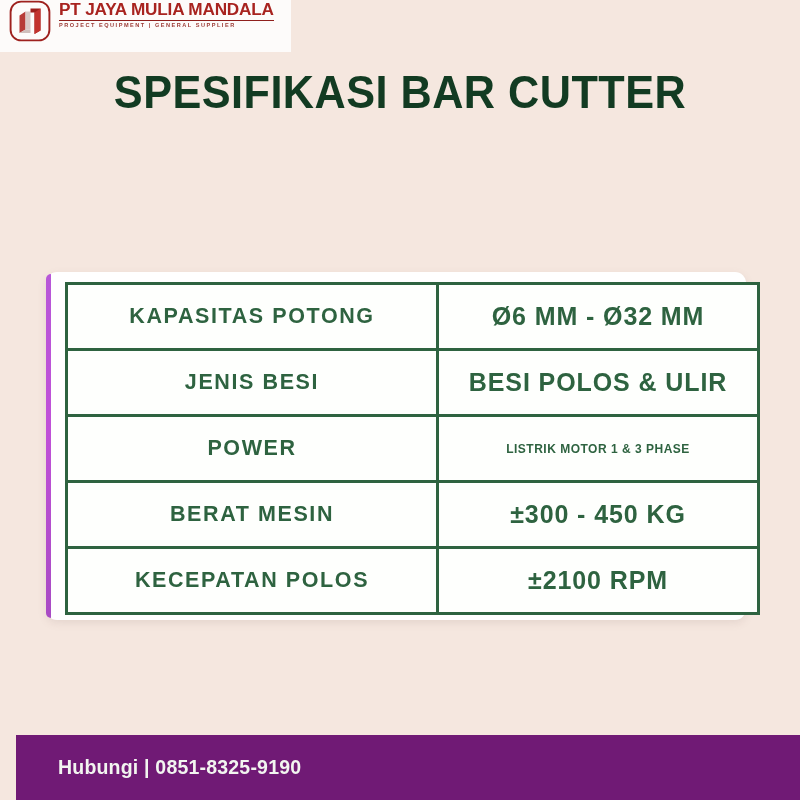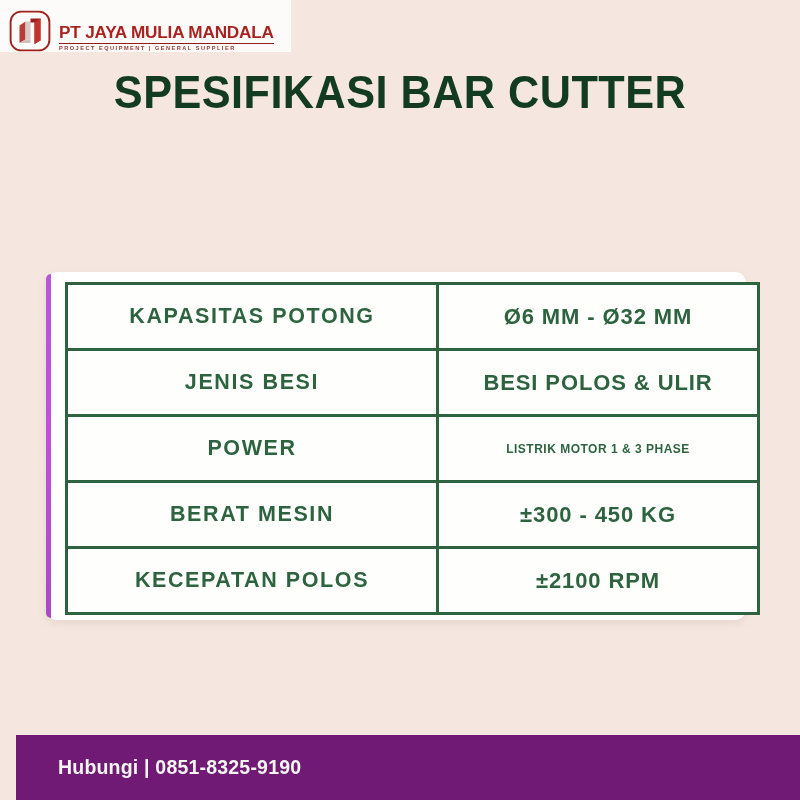--- a/index.html
+++ b/index.html
@@ -17,21 +17,21 @@
 
   
   #logo-band {
     position: absolute;
     left: 0;
     top: 0;
     width: 291px;
     height: 52px;
     background: #fdfbfa;
     display: flex;
-    align-items: flex-end;
+    align-items: flex-start;
     padding-left: 9px;
     box-sizing: border-box;
   }
   #logo-mark {
     width: 42px;
     height: 42px;
     flex: 0 0 42px;
     position: relative;
   }
   #logo-mark svg { display: block; }
@@ -125,21 +125,21 @@
     color: #2e6340;
     padding: 0 6px;
   }
   td.spec-label {
     width: 356px;
     font-size: 21.5px;
     letter-spacing: 1.6px;
   }
   td.spec-value {
     width: 306px;
-    font-size: 22px;
+    font-size: 25px;
     letter-spacing: 0.9px;
   }
   td.value-long {
     font-size: 12px;
     letter-spacing: 0.5px;
   }
 
   
   #footer-bar {
     position: absolute;

